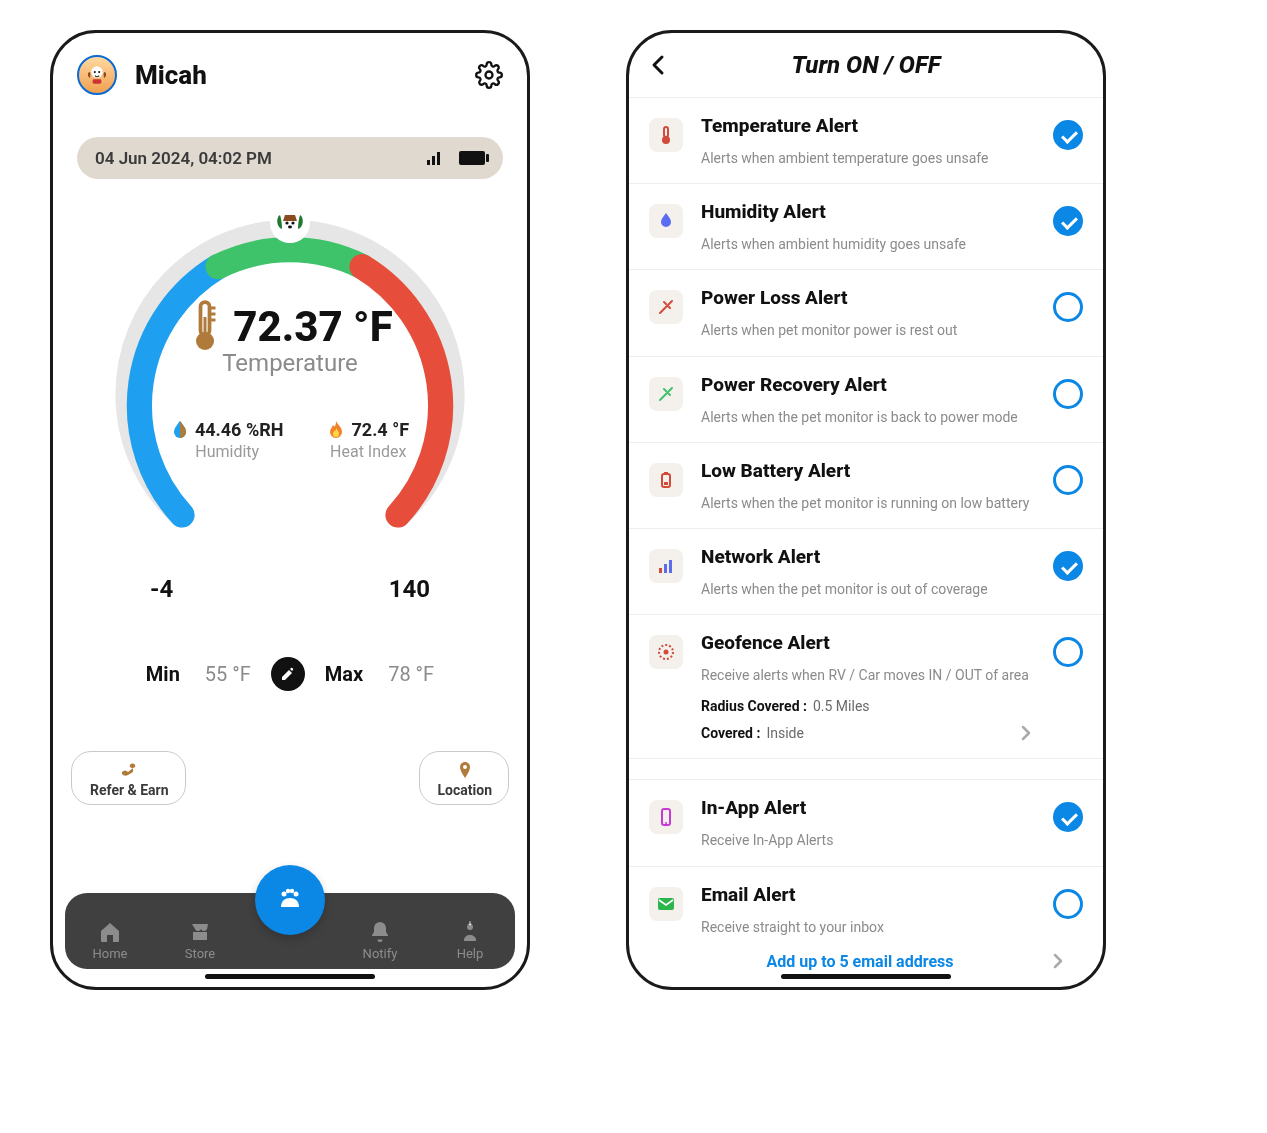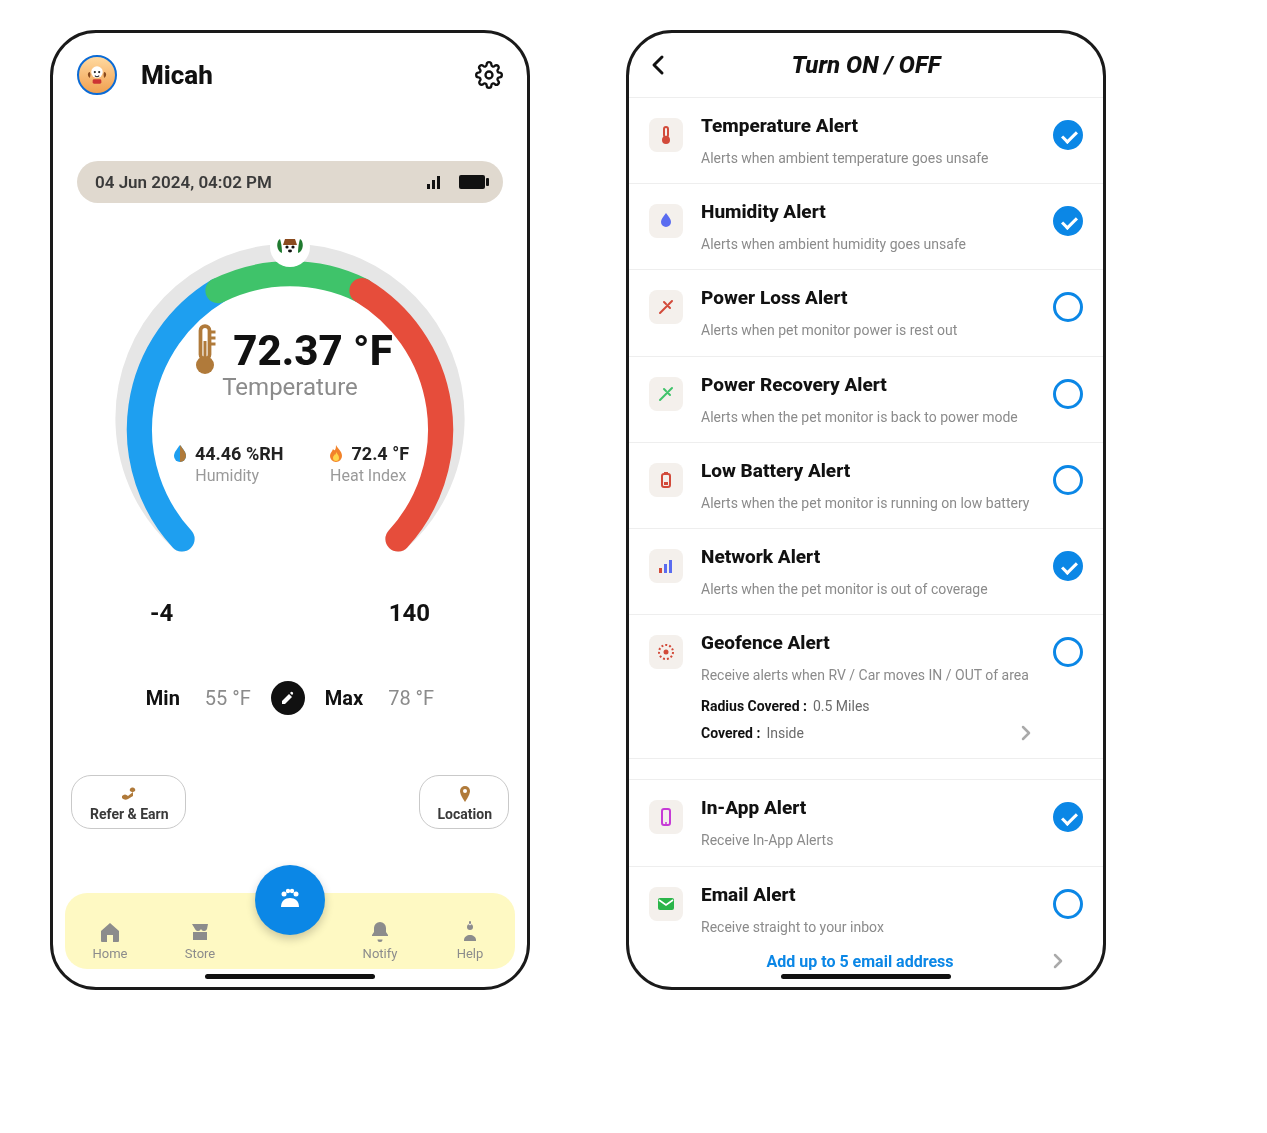--- a/index.html
+++ b/index.html
@@ -17,33 +17,33 @@
     border: 3px solid #1a1a1a;
     border-radius: 46px;
     background: #fff;
     overflow: hidden;
   }
   .phone.left { left: 50px; top: 30px; }
   .phone.right { left: 626px; top: 30px; }
 
   
   .lp-header {
-    display: flex; align-items: center; gap: 24px;
+    display: flex; align-items: center; gap: 18px;
     padding: 22px 24px 10px 24px;
   }
   .avatar-ring {
     width: 40px; height: 40px; border-radius: 50%;
     border: 2px solid #0b6bd6; display:flex;align-items:center;justify-content:center;
     background: linear-gradient(180deg,#ffd9a0,#f0a050);
   }
   .avatar-ring svg{width:26px;height:26px;}
   .lp-name { font-size: 26px; font-weight: 800; color:#111; flex:1;}
   .gear { width:28px;height:28px; }
   .status-pill {
-    margin: 56px 24px 0 24px;
+    margin: 32px 24px 0 24px;
     background: #e0d9cf;
     border-radius: 22px;
     height: 42px;
     display:flex;align-items:center; padding:0 18px; gap:14px;
     font-size: 17px; font-weight:600; color:#3a3a3a;
   }
   .status-pill .spacer{flex:1;}
   .status-pill .sig{width:18px;height:14px;}
   .status-pill .bat{width:26px;height:14px;background:#111;border-radius:2px;position:relative;}
   .status-pill .bat::after{content:"";position:absolute;right:-4px;top:3px;width:3px;height:8px;background:#111;border-radius:1px;}
@@ -69,21 +69,21 @@
   .minmax .lbl{font-weight:700;color:#111;}
   .minmax .val{color:#8b8b8b;margin-left:20px;}
   .edit-badge{width:34px;height:34px;border-radius:50%;background:#111;display:flex;align-items:center;justify-content:center;}
   .edit-badge svg{width:16px;height:16px;}
 
   .pill-row{display:flex;justify-content:space-between;padding:0 18px;margin-top:60px;}
   .pill{border:1.5px solid #c9c9c9;border-radius:20px;padding:8px 16px 6px 18px;display:flex;flex-direction:column;align-items:center;background:#fff;}
   .pill svg{width:20px;height:20px;}
   .pill span{font-size:14px;font-weight:700;color:#3a3a3a;margin-top:2px;}
 
-  .tabbar{position:absolute;left:12px;right:12px;bottom:18px;height:76px;background:#fef9c3;border-radius:22px;display:flex;align-items:flex-end;justify-content:space-around;padding-bottom:8px;}
+  .tabbar{position:absolute;left:12px;right:12px;bottom:18px;height:76px;background:#404040;border-radius:22px;display:flex;align-items:flex-end;justify-content:space-around;padding-bottom:8px;}
   .tab{display:flex;flex-direction:column;align-items:center;color:#8c8c8c;font-size:13px;width:70px;}
   .tab svg{width:24px;height:24px;margin-bottom:2px;fill:#8c8c8c;}
   .tab.center-blank{width:70px;}
   .fab{position:absolute;left:50%;transform:translateX(-50%);bottom:52px;width:70px;height:70px;border-radius:50%;background:#0b87e6;display:flex;align-items:center;justify-content:center;box-shadow:0 4px 10px rgba(0,0,0,.2);}
   .fab svg{width:30px;height:30px;}
   .home-ind{position:absolute;bottom:8px;left:50%;transform:translateX(-50%);width:170px;height:5px;background:#111;border-radius:3px;}
 
   
   .rp-header{display:flex;align-items:center;height:64px;padding:0 18px;}
   .back-chev{width:24px;height:24px;}

